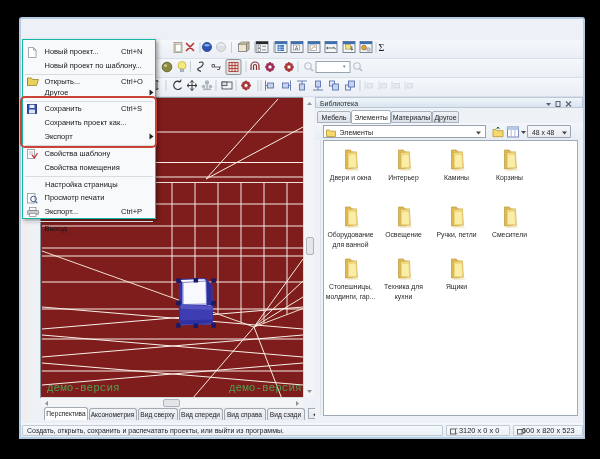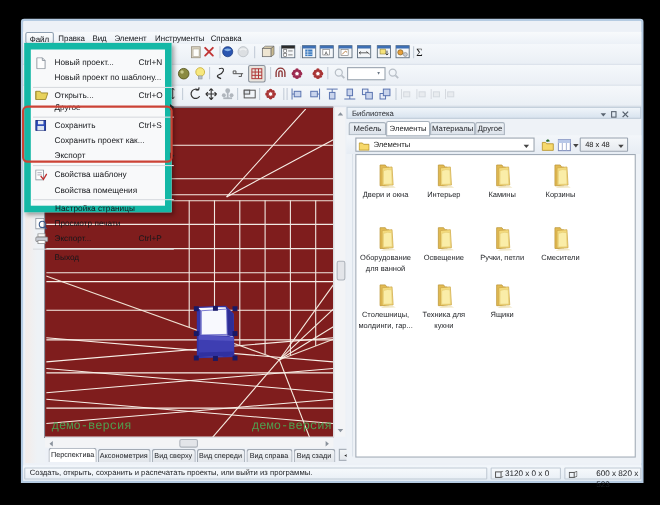--- a/index.html
+++ b/index.html
@@ -13,38 +13,30 @@
 .tbtn{position:absolute;top:0;height:10px;border:1px solid #8596a8;border-top:none;border-radius:0 0 2px 2px;background:linear-gradient(#f6fafd,#d3dfec 55%,#c0d1e1)}
 #btn-close{background:linear-gradient(#eda58f,#d9603d 45%,#c23a1b);border-color:#8d3a2a}
 .glyph{position:absolute;left:0;top:0;width:100%;height:100%;display:flex;align-items:center;justify-content:center;font-size:6px;color:#3d4d60}
 #btn-close .glyph{color:#fff;font-size:7px}
 #menubar{position:absolute;left:0;top:10px;width:562px;height:11px;background:linear-gradient(#f8fafc,#ecf1f7);font-size:7.2px;color:#101216}
 .mitem{position:absolute;top:1px;height:9px;line-height:9.5px}
 #m-file{border:1px solid #8fa0b2;background:linear-gradient(#fefefe,#e8eef4);border-radius:2px;padding:0 3px;top:0;height:11px;line-height:11px}
 .toolrow{position:absolute;left:0;width:562px;height:19px;background:linear-gradient(#f5f8fb,#eaeff5);border-bottom:1px solid #d8dfe8}
 #statusbar{position:absolute;left:0;top:404px;width:562px;height:14px;background:linear-gradient(#f3f7fb,#e3ebf3);font-size:7px;color:#1c1e22}
 .scell{position:absolute;top:2px;height:11px;border:1px solid #c2cbd5;background:linear-gradient(#f6f9fc,#eaf0f6);line-height:10px;border-radius:1px}
-#dropdown{position:absolute;left:1px;top:20px;width:134px;height:154px;background:#f8f9fa;border:6px solid #14b8a6;box-shadow:2px 2px 4px rgba(0,0,0,.35);font-size:7.5px;color:#15171b}
+#dropdown{position:absolute;left:1px;top:20px;width:134px;height:180px;background:#f8f9fa;border:1px solid #14b8a6;box-shadow:2px 2px 4px rgba(0,0,0,.35);font-size:7.5px;color:#15171b}
 .dd-txt{position:absolute}
 .dd-sep{position:absolute;left:2px;width:128px;height:1px;background:#d8dbdf}
 .vtab{position:absolute;height:12px;white-space:nowrap;border:1px solid #a2aab4;border-bottom:none;border-radius:3px 3px 0 0;background:linear-gradient(#f2f4f6,#e2e6eb);font-size:6.6px;color:#1c1e22;text-align:center;line-height:12px}
 .fcell{position:absolute;width:53px;text-align:center;font-size:6.8px;color:#26282c;line-height:9.5px}
 .ptab{position:absolute;height:13px;border:1px solid #a8b2bd;border-radius:2px 2px 0 0;background:linear-gradient(#eef2f6,#dce2ea);font-size:7px;color:#1c1e22;text-align:center;line-height:13px}
 </style></head>
 <body>
 <div id="win">
     <div id="inner">
-<div id="menubar">
-<div class="mitem" id="m-file" style="left:2px">Файл</div>
-<div class="mitem" style="left:32px">Правка</div>
-<div class="mitem" style="left:63px">Вид</div>
-<div class="mitem" style="left:83px">Элемент</div>
-<div class="mitem" style="left:120px">Инструменты</div>
-<div class="mitem" style="left:170.5px">Справка</div>
-</div>
 <div class="toolrow" style="top:21px"></div>
 <div class="toolrow" style="top:40px"></div>
 <div class="toolrow" style="top:59px"></div>
 <svg class="abs" style="left:0;top:0" width="562" height="80" viewBox="0 0 562 80">
         <g>
           <rect x="153" y="23.5" width="8" height="10" fill="#ddd6c6" stroke="#948c7a" stroke-width="0.7"></rect>
           <rect x="154.5" y="25.5" width="5.5" height="7" fill="#fdfdfa" stroke="#a29a86" stroke-width="0.5"></rect>
         </g>
         <path d="M165.5 24.5 L172.5 31.5 M172.5 24.5 L165.5 31.5" stroke="#c13434" stroke-width="1.7" stroke-linecap="round"></path>
         <line x1="179" y1="23" x2="179" y2="34" stroke="#c4cdd8" stroke-width="1"></line>
@@ -475,21 +467,21 @@
           </div>
         </div>
       </div>
 <div id="statusbar">
 <div class="scell" style="left:1px;width:421px;padding-left:4px">Создать, открыть, сохранить и распечатать проекты, или выйти из программы.</div>
 <div class="scell" style="left:425px;width:64px;padding-left:12px;font-size:7.4px">3120 x 0 x 0
  <svg class="abs" style="left:3px;top:2px" width="8" height="7" viewBox="0 0 8 7">
             <rect x="0.5" y="1" width="5" height="5" fill="none" stroke="#555" stroke-width="0.9"></rect>
             <path d="M5.5 1 l2 -0.8 M5.5 6 l2 -0.8" stroke="#555" stroke-width="0.7"></path>
           </svg></div>
-<div class="scell" style="left:492px;width:70px;padding-left:28px;font-size:7.4px">600 x 820 x 523
+<div class="scell" style="left:492px;width:70px;padding-left:8px;font-size:7.4px">600 x 820 x 523
  <svg class="abs" style="left:3px;top:2px" width="8" height="7" viewBox="0 0 8 7">
             <rect x="0.5" y="1.5" width="4.5" height="4.5" fill="none" stroke="#555" stroke-width="0.9"></rect>
             <path d="M5 1.5 l2.5 -1 M5 6 l2.5 -1 M7.5 0.5 v4.5" stroke="#555" stroke-width="0.7"></path>
           </svg></div>
 </div>
 <div id="dropdown">
         <div class="dd-txt" style="left:21.5px;top:7.1px">Новый проект...</div>
         <div class="dd-txt" style="left:98px;top:7.1px">Ctrl+N</div>
         <svg class="abs" style="left:4px;top:6.6px" width="10" height="11" viewBox="0 0 10 11">
           <path d="M1.5 0.5 h5 l2.5 2.5 v7.5 h-7.5z" fill="#fdfdfd" stroke="#8a929c" stroke-width="0.8"></path>

